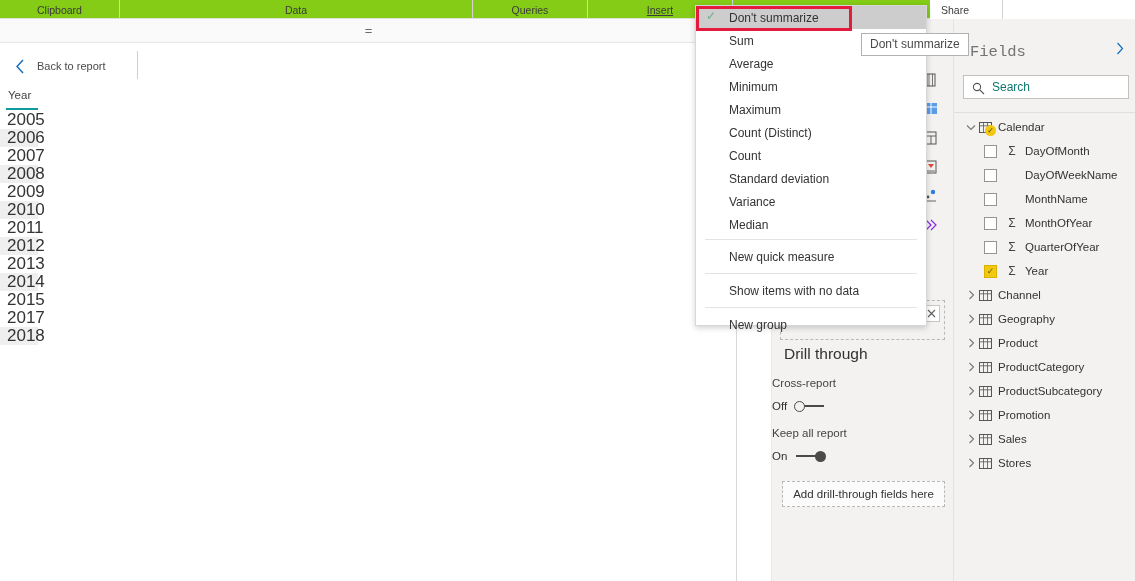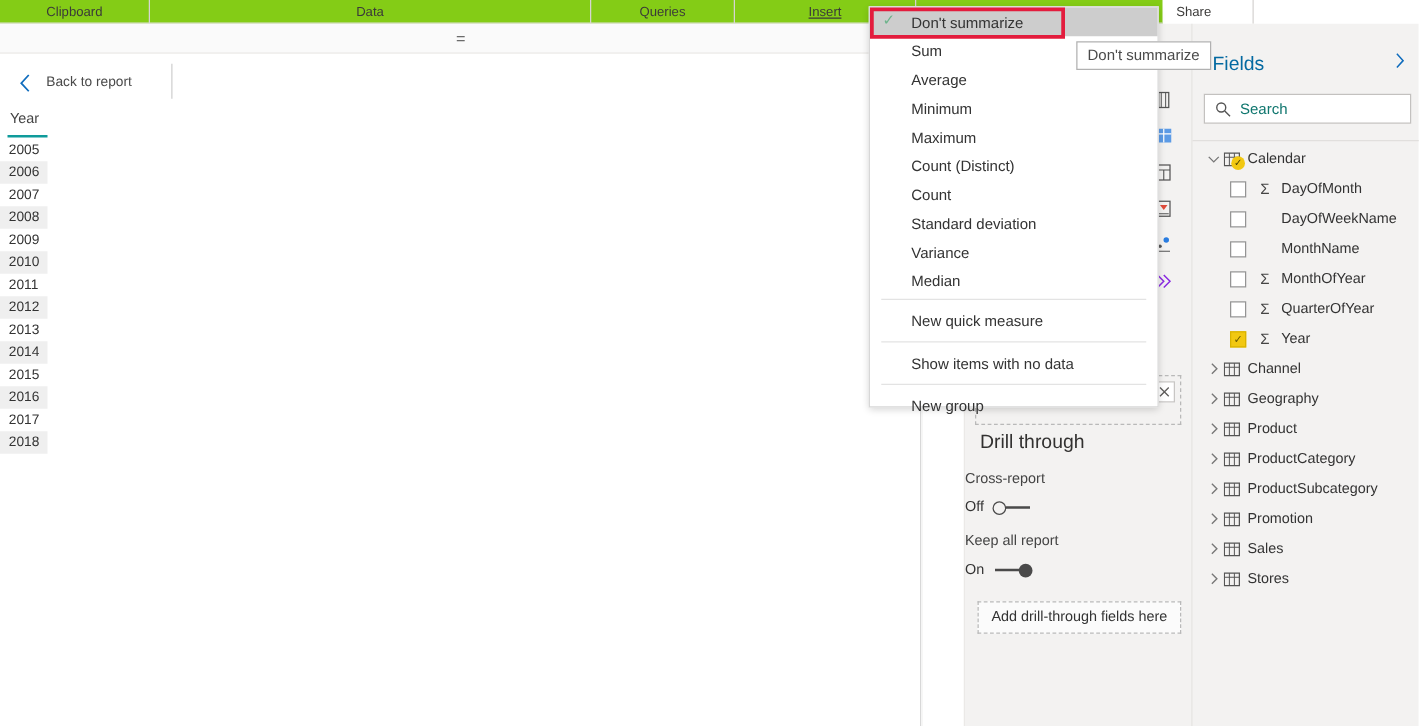--- a/index.html
+++ b/index.html
@@ -79,21 +79,21 @@
     font-size: 11.5px; color: #444;
   }
   .col-underline {
     position: absolute; left: 6px; top: 65px;
     width: 32px; height: 2px; background: #0f9b9b;
   }
 
   .grid { position: absolute; left: 0; top: 68px; width: 737px; }
   .grid-row {
     height: 18px; display: flex; align-items: center;
-    font-size: 11px; color: #333;
+    font-size: 17px; color: #333;
   }
   .grid-cell {
     width: 38px; padding-left: 7px; height: 18px;
     display: flex; align-items: center;
   }
   .grid-row.alt .grid-cell { background: #efefef; }
 
   
   .viz-pane {
     position: absolute; left: 738px; top: 19px;
@@ -153,21 +153,21 @@
   .fields-pane {
     position: absolute; left: 953px; top: 19px;
     width: 182px; height: 562px;
     background: #f3f2f1;
     border-left: 1px solid #e5e3e1;
   }
   .fields-header {
     position: absolute; left: 0; top: 18px; width: 182px; height: 30px;
     display: flex; align-items: center;
   }
-  .fields-title { margin-left: 16px; font-size: 15.5px; color: #0369a1; }
+  .fields-title { margin-left: 16px; font-size: 15.5px; color: #737373; font-family: Liberation Mono, monospace; }
   .fields-expand {
     position: absolute; right: 12px; top: 5px; font-size: 13px;
     color: #0f6cbd; cursor: pointer;
   }
   .fields-search {
     position: absolute; left: 9px; top: 56px; width: 166px; height: 24px;
     background: #ffffff; border: 1px solid #c3c1bf;
     display: flex; align-items: center; cursor: text;
   }
   .search-icon { margin-left: 8px; width: 13px; height: 13px; color: #555; }
@@ -312,23 +312,20 @@
         </div>
         <div class="grid-row">
           <div class="grid-cell">2013</div>
         </div>
         <div class="grid-row alt">
           <div class="grid-cell">2014</div>
         </div>
         <div class="grid-row">
           <div class="grid-cell">2015</div>
         </div>
-        <div class="grid-row alt">
-          <div class="grid-cell">2016</div>
-        </div>
         <div class="grid-row">
           <div class="grid-cell">2017</div>
         </div>
         <div class="grid-row alt">
           <div class="grid-cell">2018</div>
         </div>
       </div>
   </div>
 
   <div class="viz-pane">

